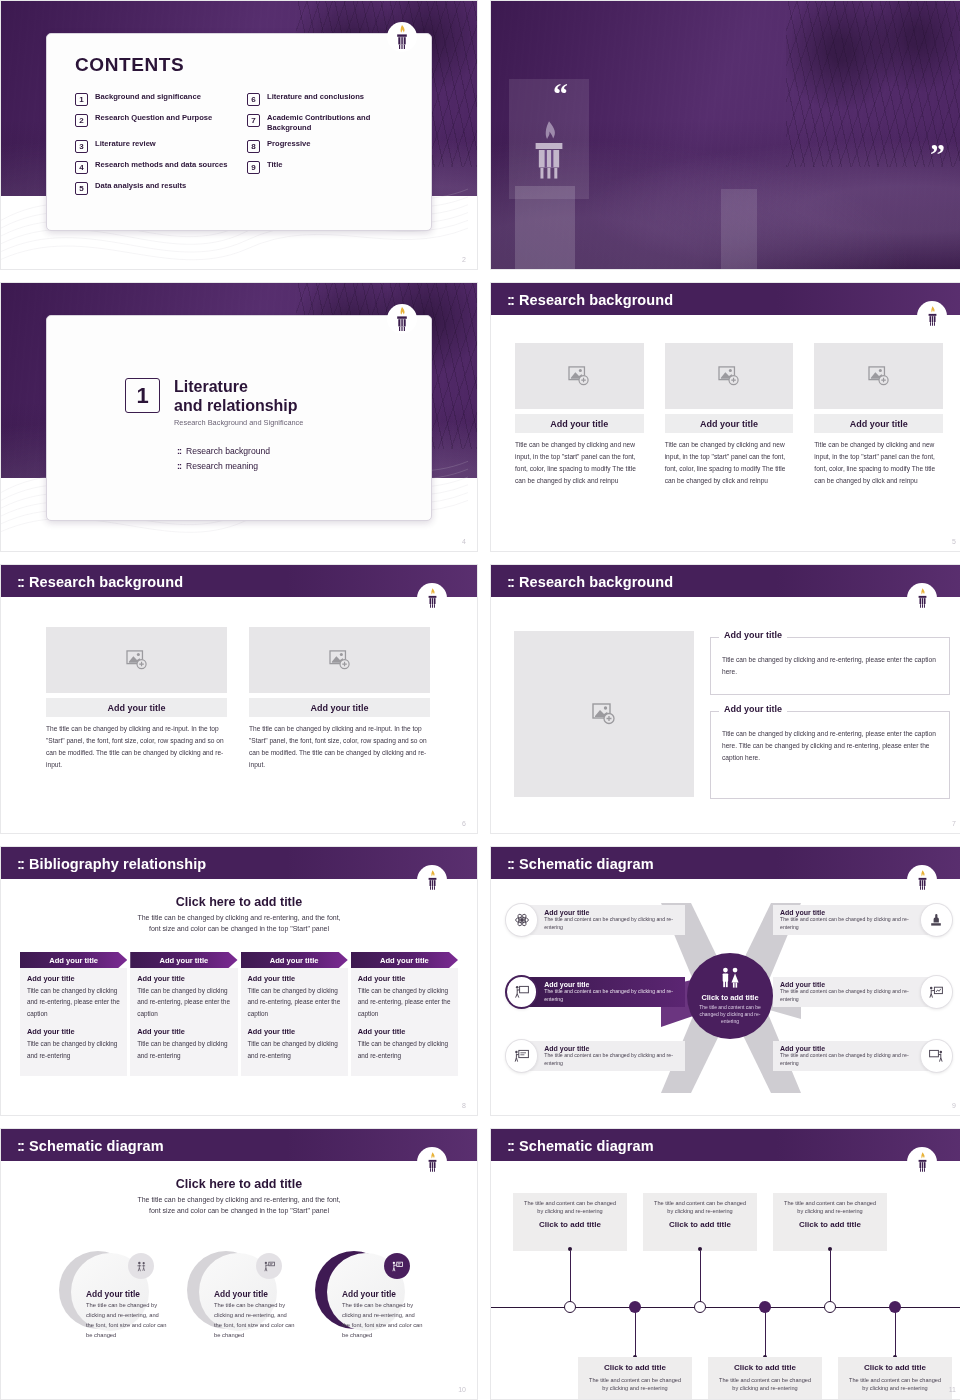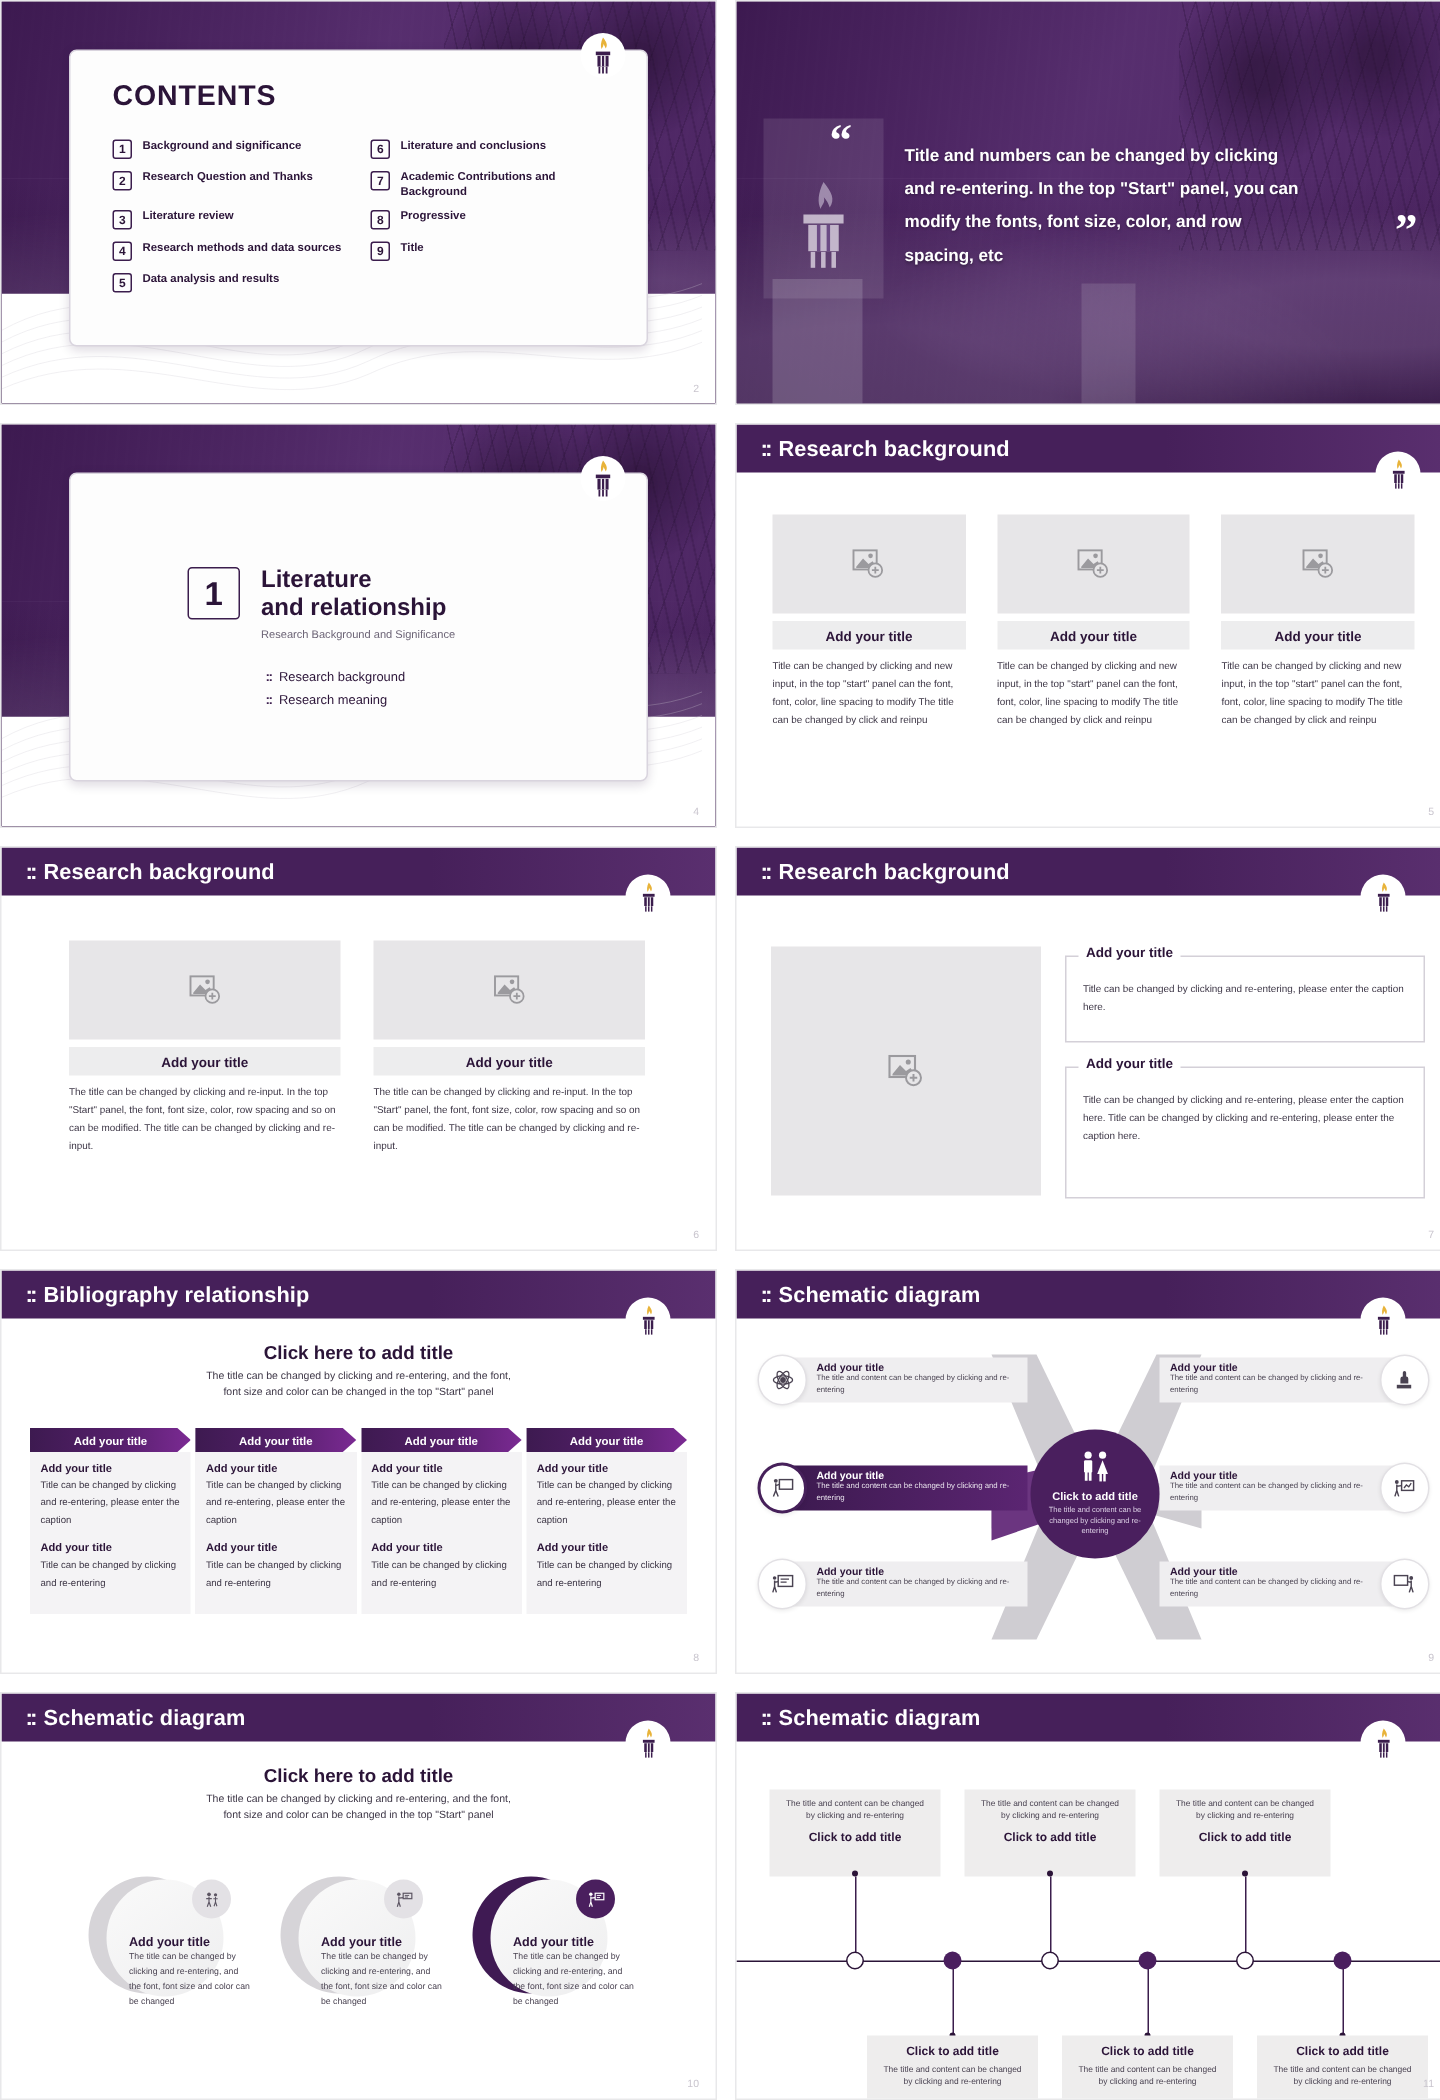--- a/index.html
+++ b/index.html
@@ -202,21 +202,21 @@
           <div class="toc-item">
             <div class="toc-num">1</div>
             <div class="toc-label">Background and significance</div>
           </div>
           <div class="toc-item">
             <div class="toc-num">6</div>
             <div class="toc-label">Literature and conclusions</div>
           </div>
           <div class="toc-item">
             <div class="toc-num">2</div>
-            <div class="toc-label">Research Question and Thanks</div>
+            <div class="toc-label">Research Question and Purpose</div>
           </div>
           <div class="toc-item">
             <div class="toc-num">7</div>
             <div class="toc-label">Academic Contributions and Background</div>
           </div>
           <div class="toc-item">
             <div class="toc-num">3</div>
             <div class="toc-label">Literature review</div>
           </div>
           <div class="toc-item">
@@ -265,21 +265,20 @@
         <rect x="2.2" y="10.4" width="11.6" height="2.6" fill="#e6dfea" opacity=".75"></rect>
         <rect x="3.6" y="13.4" width="8.8" height="7.6" fill="#e6dfea" opacity=".75"></rect>
         <rect x="6.1" y="13.4" width="1.0" height="7.6" fill="#6b4a84"></rect>
         <rect x="8.9" y="13.4" width="1.0" height="7.6" fill="#6b4a84"></rect>
         <rect x="4.3" y="21.2" width="1.3" height="4.6" fill="#e6dfea" opacity=".75"></rect>
         <rect x="7.3" y="21.2" width="1.3" height="4.6" fill="#e6dfea" opacity=".75"></rect>
         <rect x="10.3" y="21.2" width="1.3" height="4.6" fill="#e6dfea" opacity=".75"></rect>
       </svg>
     </div>
     <div class="quote-mark" style="position:absolute;left:62px;top:82px;">“</div>
-    <div class="quote-text" style="position:absolute;left:112px;top:92px;width:272px;">Title and numbers can be changed by clicking and re-entering. In the top "Start" panel, you can modify the fonts, font size, color, and row spacing, etc</div>
     <div class="quote-mark" style="position:absolute;right:22px;top:142px;">”</div>
   </div>
 
   <div class="slide">
     <div class="photo-bg"></div>
     <div class="trees"></div>
     <div class="cut-white"></div>
     <svg class="waves" viewBox="0 0 478 170" preserveAspectRatio="none">
       <g fill="none" stroke="#cfcbd4" stroke-width="0.4">
         <path d="M0,110 C90,60 170,140 250,96 C330,52 400,110 478,78"></path>

